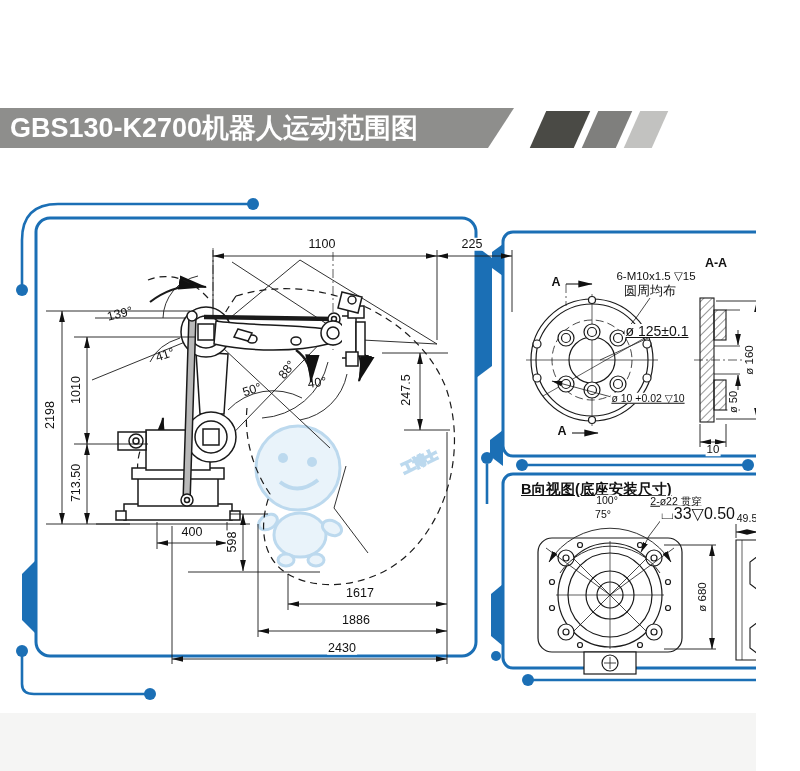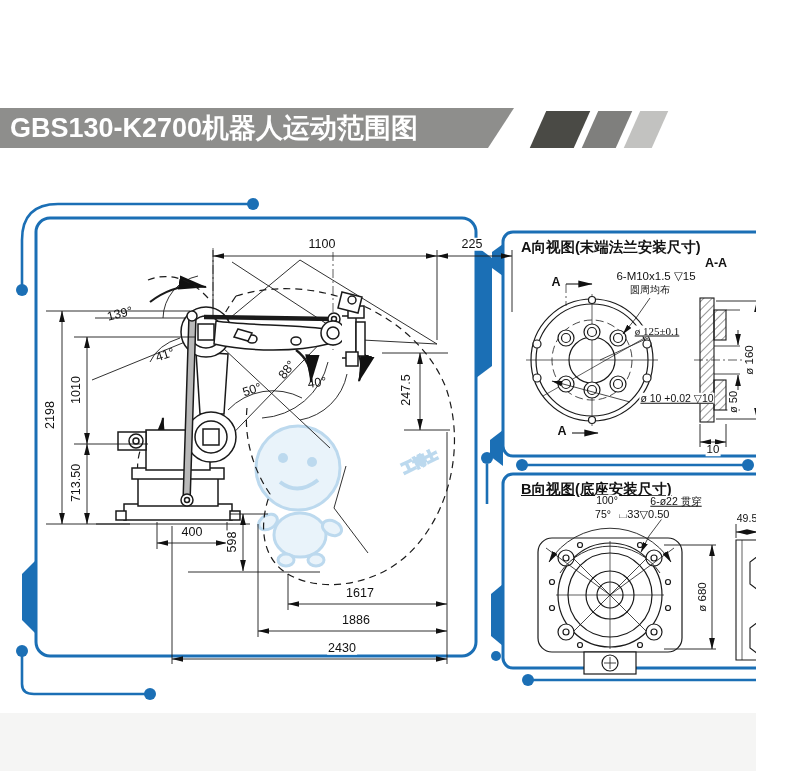--- a/index.html
+++ b/index.html
@@ -344,33 +344,32 @@
   <span class="lbl c nobg" style="left:165px;top:355px;transform:translate(-50%,-50%) rotate(-18deg);">41°</span>
   <span class="lbl c nobg" style="left:287px;top:370px;transform:translate(-50%,-50%) rotate(-52deg);">88°</span>
   <span class="lbl c nobg" style="left:252px;top:390px;transform:translate(-50%,-50%) rotate(-18deg);">50°</span>
   <span class="lbl c nobg" style="left:317px;top:383px;transform:translate(-50%,-50%) rotate(-8deg);">40°</span>
   <span class="lbl c" style="left:192px;top:532px;text-align:right;">400</span>
   <span class="lbl v" style="left:232px;top:542px;">598</span>
   <span class="lbl c" style="left:360px;top:593px;text-align:center;">1617</span>
   <span class="lbl c" style="left:356px;top:620px;">1886</span>
   <span class="lbl c" style="left:342px;top:648px;">2430</span>
 
-  <span class="lbl ttl" style="left:520px;top:240px;">A向视图(末端法兰安装尺寸)</span>
   <span class="lbl c nobg" style="left:556px;top:282px;font-weight:bold;">A</span>
   <span class="lbl c nobg" style="left:562px;top:431px;font-weight:bold;">A</span>
   <span class="lbl c" style="left:656px;top:277px;font-size:11.5px;">6-M10x1.5 ▽15</span>
-  <span class="lbl c" style="left:650px;top:290px;font-size:10px;">圆周均布</span>
+  <span class="lbl c" style="left:650px;top:290px;font-size:13px;">圆周均布</span>
   <span class="lbl c nobg" style="left:716px;top:263px;font-weight:bold;font-size:12.5px;">A-A</span>
-  <span class="lbl c u" style="left:657px;top:331px;font-size:11px;font-family:Liberation Serif, serif;">ø 125±0.1</span>
-  <span class="lbl c u" style="left:648px;top:398px;font-size:10.5px;margin-left:29px;">ø 10 +0.02 ▽10</span>
+  <span class="lbl c u" style="left:657px;top:331px;font-size:14px;">ø 125±0.1</span>
+  <span class="lbl c u" style="left:648px;top:398px;font-size:10.5px;">ø 10 +0.02 ▽10</span>
   <span class="lbl v" style="left:750px;top:360px;font-size:11.5px;">ø 160</span>
   <span class="lbl v" style="left:733px;top:402px;font-size:11px;">ø 50</span>
   <span class="lbl c" style="left:713px;top:450px;font-size:11.5px;text-align:right;">10</span>
 
   <span class="lbl ttl" style="left:520px;top:482px;text-decoration:underline;">B向视图(底座安装尺寸)</span>
   <span class="lbl c" style="left:607px;top:500px;font-size:10.5px;">100°</span>
   <span class="lbl c" style="left:603px;top:514px;font-size:10.5px;">75°</span>
-  <span class="lbl c u" style="left:676px;top:501px;font-size:10.5px;">6-ø22 贯穿</span>
-  <span class="lbl c" style="left:644px;top:514px;font-size:11px;">⌴33▽0.50</span>
+  <span class="lbl c u" style="left:676px;top:501px;font-size:10.5px;">2-ø22 贯穿</span>
+  <span class="lbl c" style="left:698px;top:514px;font-size:16px;">⌴33▽0.50</span>
   <span class="lbl c" style="left:747px;top:518px;font-size:10.5px;">49.5</span>
   <span class="lbl v" style="left:703px;top:597px;font-size:11.5px;">ø 680</span>
 
 </div>
 
 </body></html>

